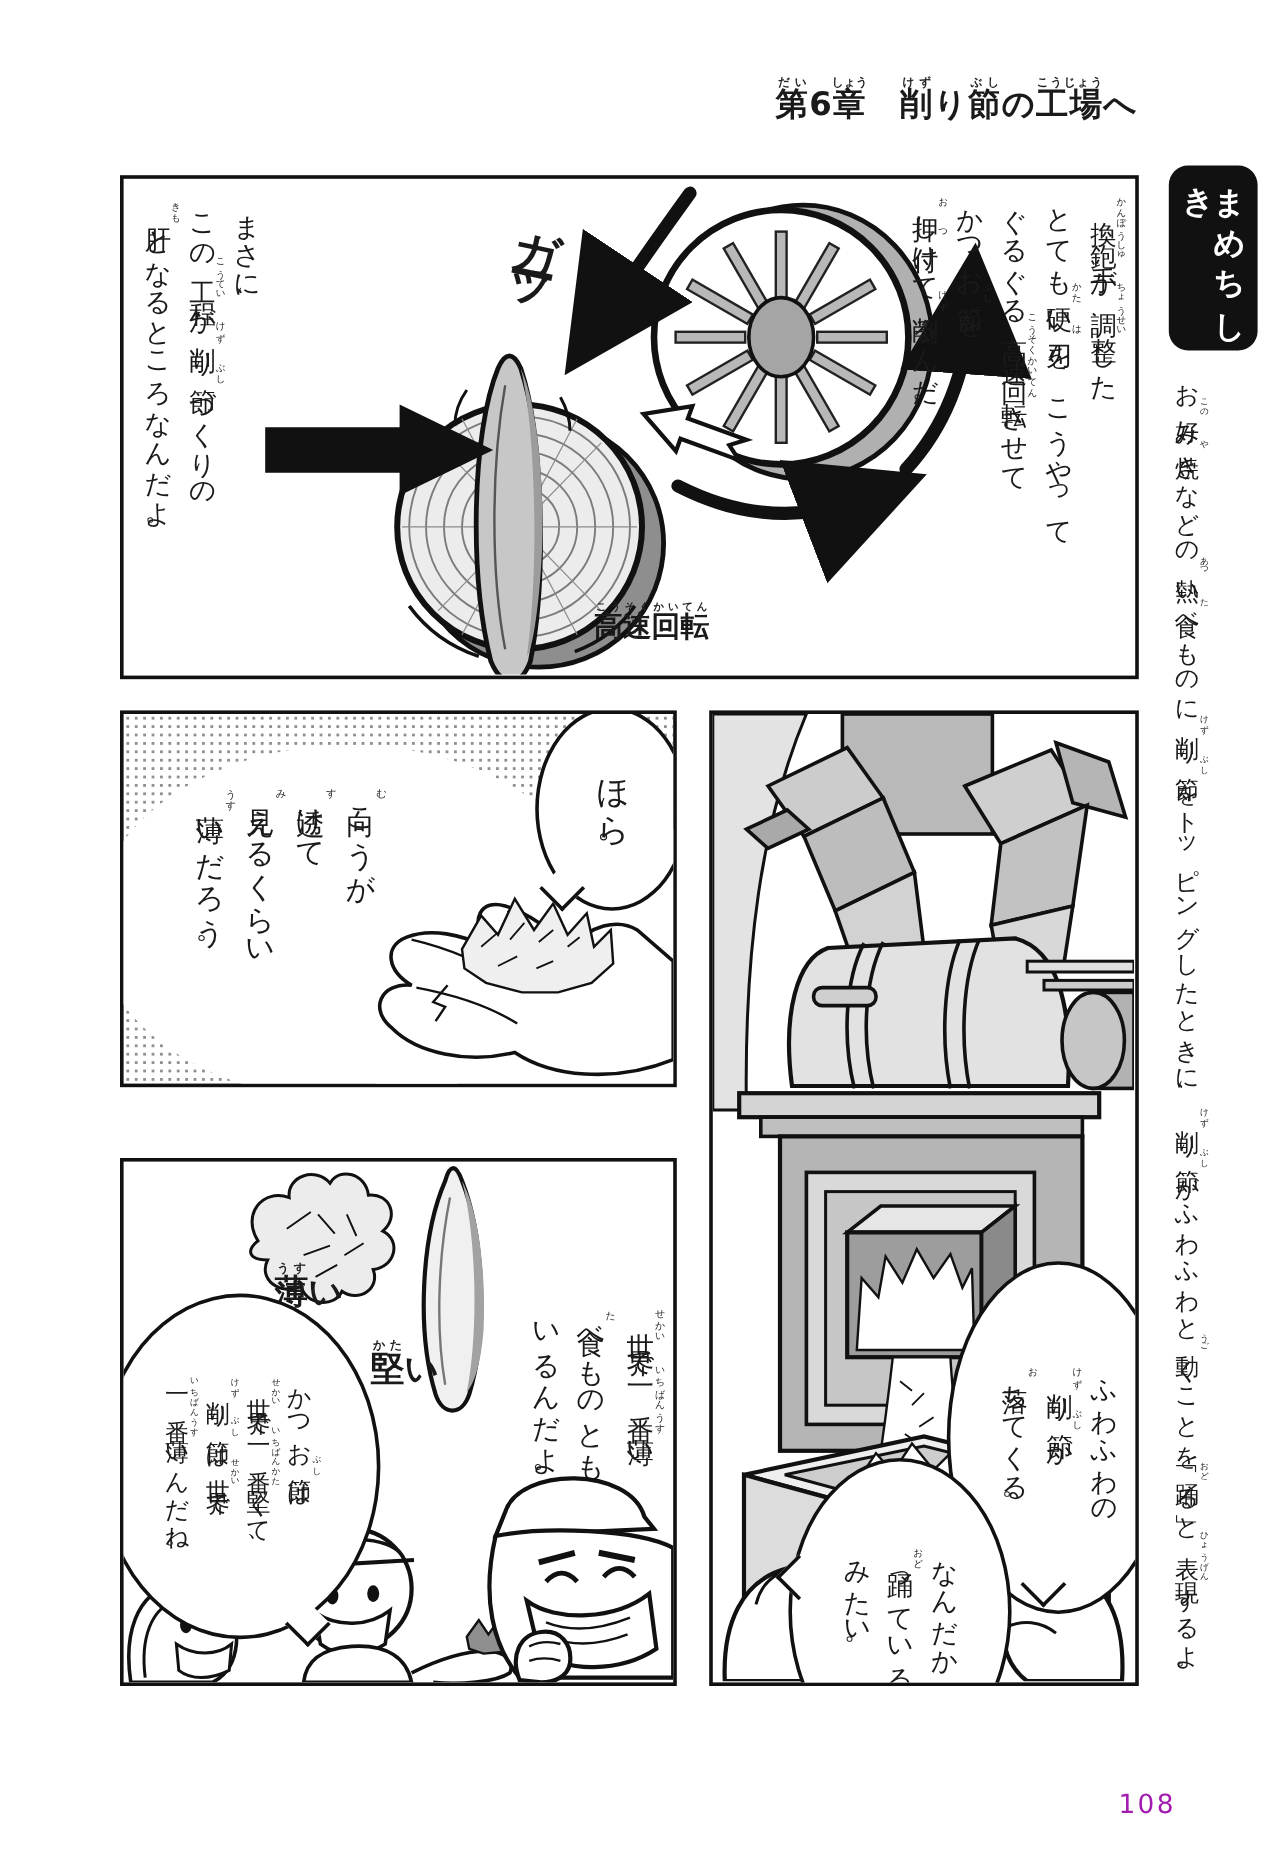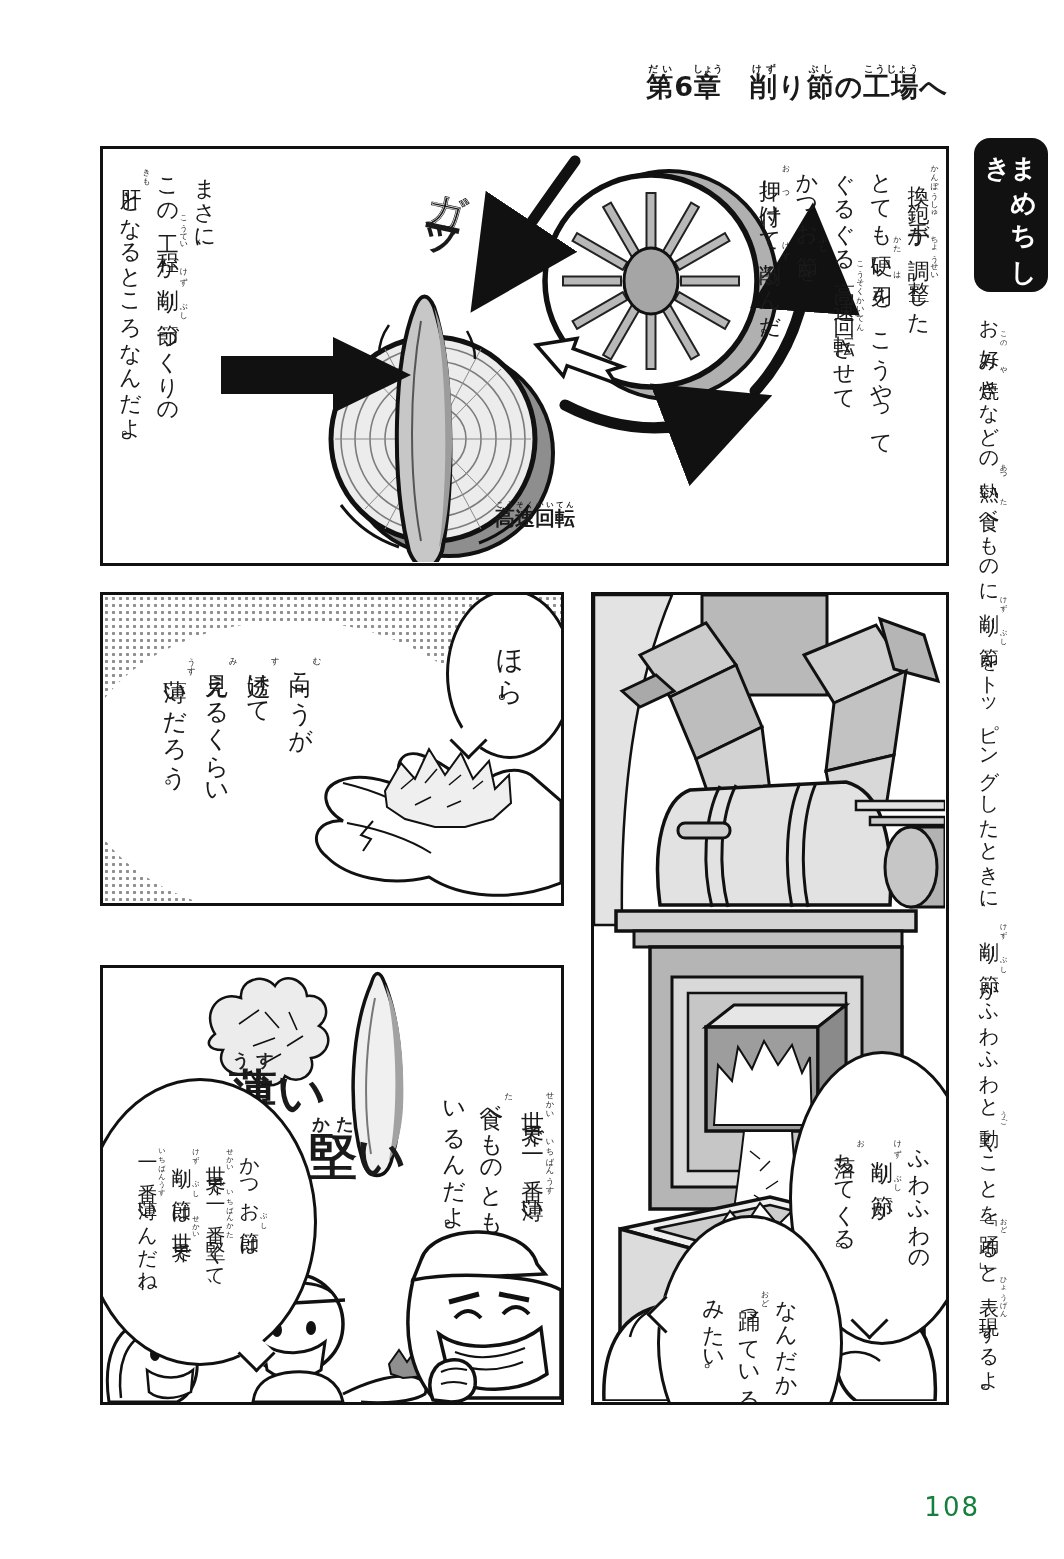--- a/index.html
+++ b/index.html
@@ -16,23 +16,23 @@
   .tail.left{border-left:3.5px solid #111;border-bottom:3.5px solid #111;}
   .halftone{background-image:radial-gradient(circle,#8f8f8f 1.4px,transparent 1.5px);
             background-size:7px 7px;}
   .whiteblob{position:absolute;background:#fff;border-radius:50%;}
   .whiterect{position:absolute;background:#fff;}
   .hdr{position:absolute;font-weight:bold;font-size:27px;letter-spacing:1px;white-space:nowrap;}
   .badge{position:absolute;background:#111;color:#fff;border-radius:16px;
          display:flex;align-items:center;justify-content:center;}
   .badge .vtext{font-size:26px;font-weight:bold;letter-spacing:5px;line-height:1;}
   .side-text{position:absolute;font-size:20px;line-height:1.08;letter-spacing:1px;}
-  .pagenum{position:absolute;font-size:26px;color:#15803d;letter-spacing:2px;}
+  .pagenum{position:absolute;font-size:22px;color:#a21caf;letter-spacing:2px;}
   .sfx{position:absolute;font-weight:bold;font-size:40px;transform:rotate(12deg);line-height:1.1;}
-  .biglabel{position:absolute;font-weight:bold;font-size:48px;white-space:nowrap;}
+  .biglabel{position:absolute;font-weight:bold;font-size:28px;white-space:nowrap;}
   svg{display:block;}
 </style>
 </head>
 <body>
 
 <div class="page">
 
   <div class="hdr" style="top:64px;right:116px;"><ruby>第<rt>だい</rt></ruby>6<ruby>章<rt>しょう</rt></ruby>　<ruby>削<rt>けず</rt></ruby>り<ruby>節<rt>ぶし</rt></ruby>の<ruby>工場<rt>こうじょう</rt></ruby>へ</div>
 
   <div class="badge" style="left:974px;top:138px;width:74px;height:154px;">
@@ -125,21 +125,21 @@
 
     <div class="vtext" style="position:absolute;left:10px;top:14px;font-size:22px;">
         <div class="tline">まさに、</div>
         <div class="tline">この<ruby>工程<rt>こうてい</rt></ruby>が<ruby>削<rt>けず</rt></ruby>り<ruby>節<rt>ぶし</rt></ruby>づくりの</div>
         <div class="tline"><ruby>肝<rt>きも</rt></ruby>となるところなんだよ。</div>
       </div>
 
 
     <div class="sfx vtext" style="left:322px;top:14px;">ガーッ</div>
 
-    <div class="biglabel" style="left:392px;top:352px;font-size:20px;"><ruby>高速回転<rt>こうそくかいてん</rt></ruby></div>
+    <div class="biglabel" style="left:392px;top:352px;font-size:24px;"><ruby>高速回転<rt>こうそくかいてん</rt></ruby></div>
   </div>
 
   <div class="panel halftone" style="left:100px;top:592px;width:464px;height:314px;">
     <div class="whiteblob" style="left:-24px;top:26px;width:424px;height:296px;"></div>
     <div class="whiterect" style="left:210px;top:96px;width:254px;height:218px;"></div>
 
     <svg style="position:absolute;right:0;bottom:0;" width="272" height="232" viewBox="0 0 272 232">
       <path d="M272 212 C 222 232 170 226 140 206 C 100 216 58 206 38 186 C 18 170 28 148 54 150
                C 34 138 30 118 50 110 C 70 102 96 108 116 118 C 102 94 112 78 132 84
                C 152 90 172 106 186 120 C 202 100 226 94 242 104 L 272 130 Z" fill="#ffffff" stroke="#111" stroke-width="3"></path>

